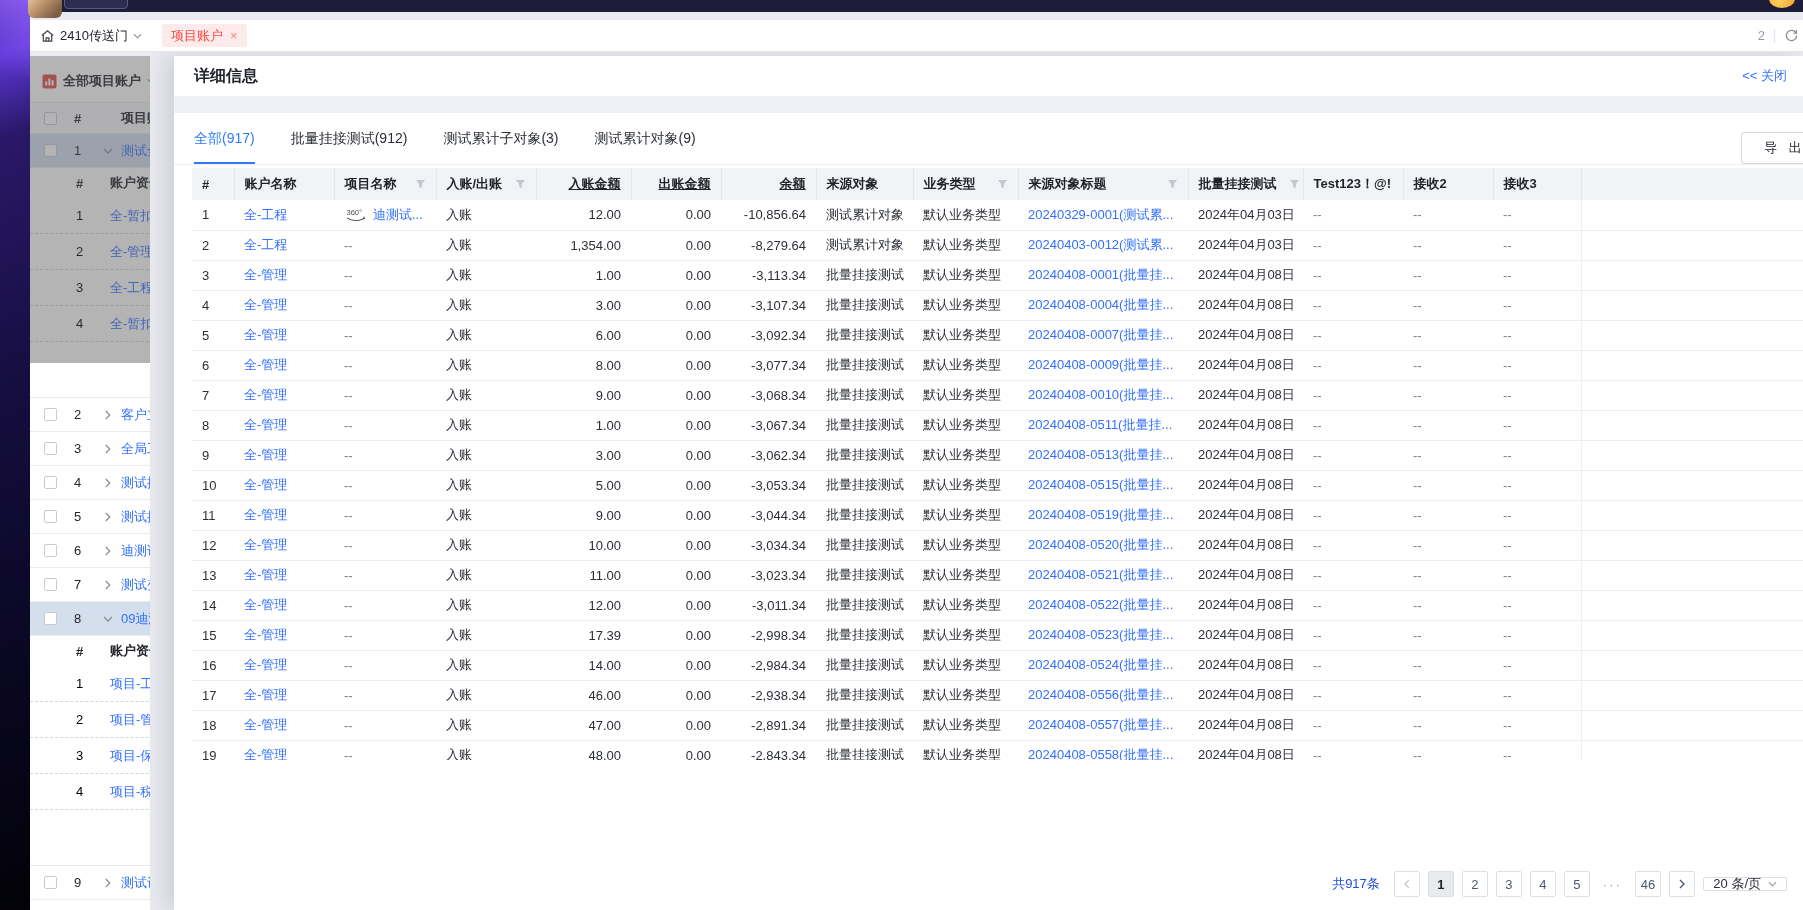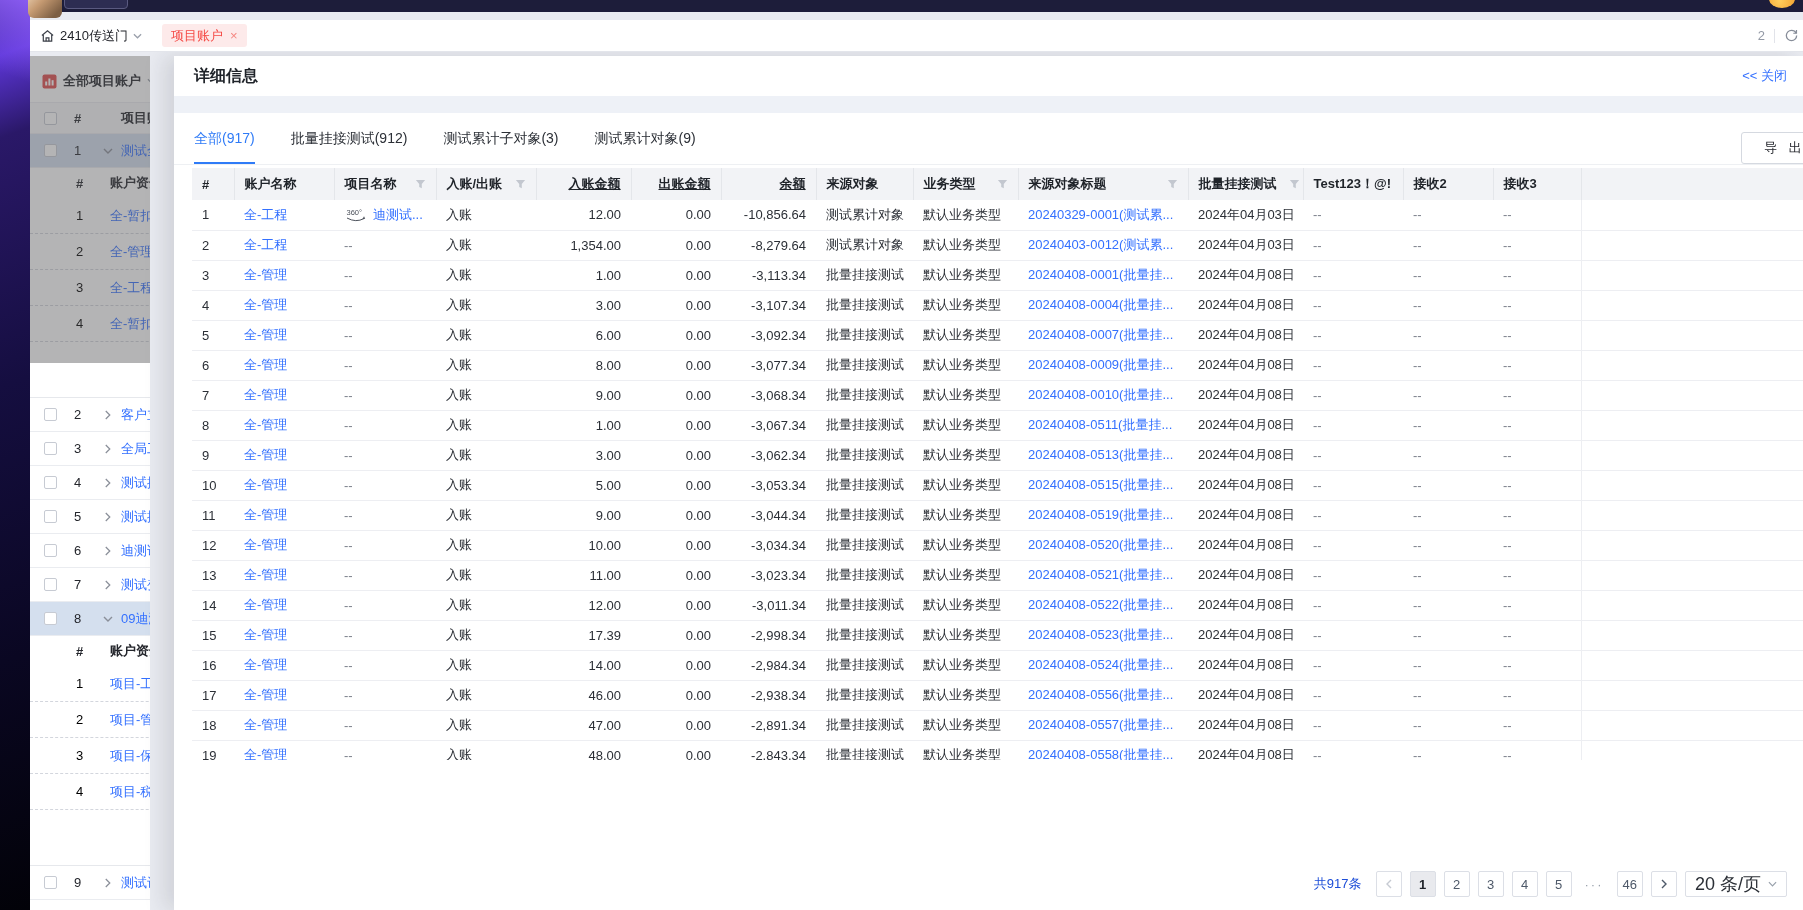--- a/index.html
+++ b/index.html
@@ -86,22 +86,22 @@
   .cell-flex { display:inline-flex; align-items:center; gap:5px; vertical-align:middle; }
 
   
   .pager { position:absolute; right:16px; bottom:13px; display:flex; align-items:center; gap:8px; font-size:13px; color:#4e5969; }
   .pg-total { margin-right:6px; color:#1d4ed8; }
   .pg-btn { min-width:26px; height:26px; padding:0 5px; border:1px solid #dcdfe6; border-radius:2px; background:#fff;
     display:flex; align-items:center; justify-content:center; font-size:13px; color:#4e5969; cursor:pointer; }
   .pg-btn.active { background:#e9eaee; border-color:#dcdfe6; color:#1f2329; font-weight:bold; }
   .pg-btn.disabled { color:#c6cad2; }
   .pg-ellipsis { border:none; background:none; color:#98a0ab; letter-spacing:2px; cursor:default; }
-  .pg-size { height:26px; padding:0 9px; border:1px solid #dcdfe6; border-radius:2px; display:flex; align-items:center; gap:7px;
-    font-size:18px; color:#2b2f36; cursor:pointer; }
+  .pg-size { height:14px; padding:0 9px; border:1px solid #dcdfe6; border-radius:2px; display:flex; align-items:center; gap:7px;
+    font-size:13px; color:#2b2f36; cursor:pointer; }
 
   svg { display:block; }
 </style>
 </head>
 <body>
 
 <div class="screen">
 
   <div class="desktop-strip"></div>
 

